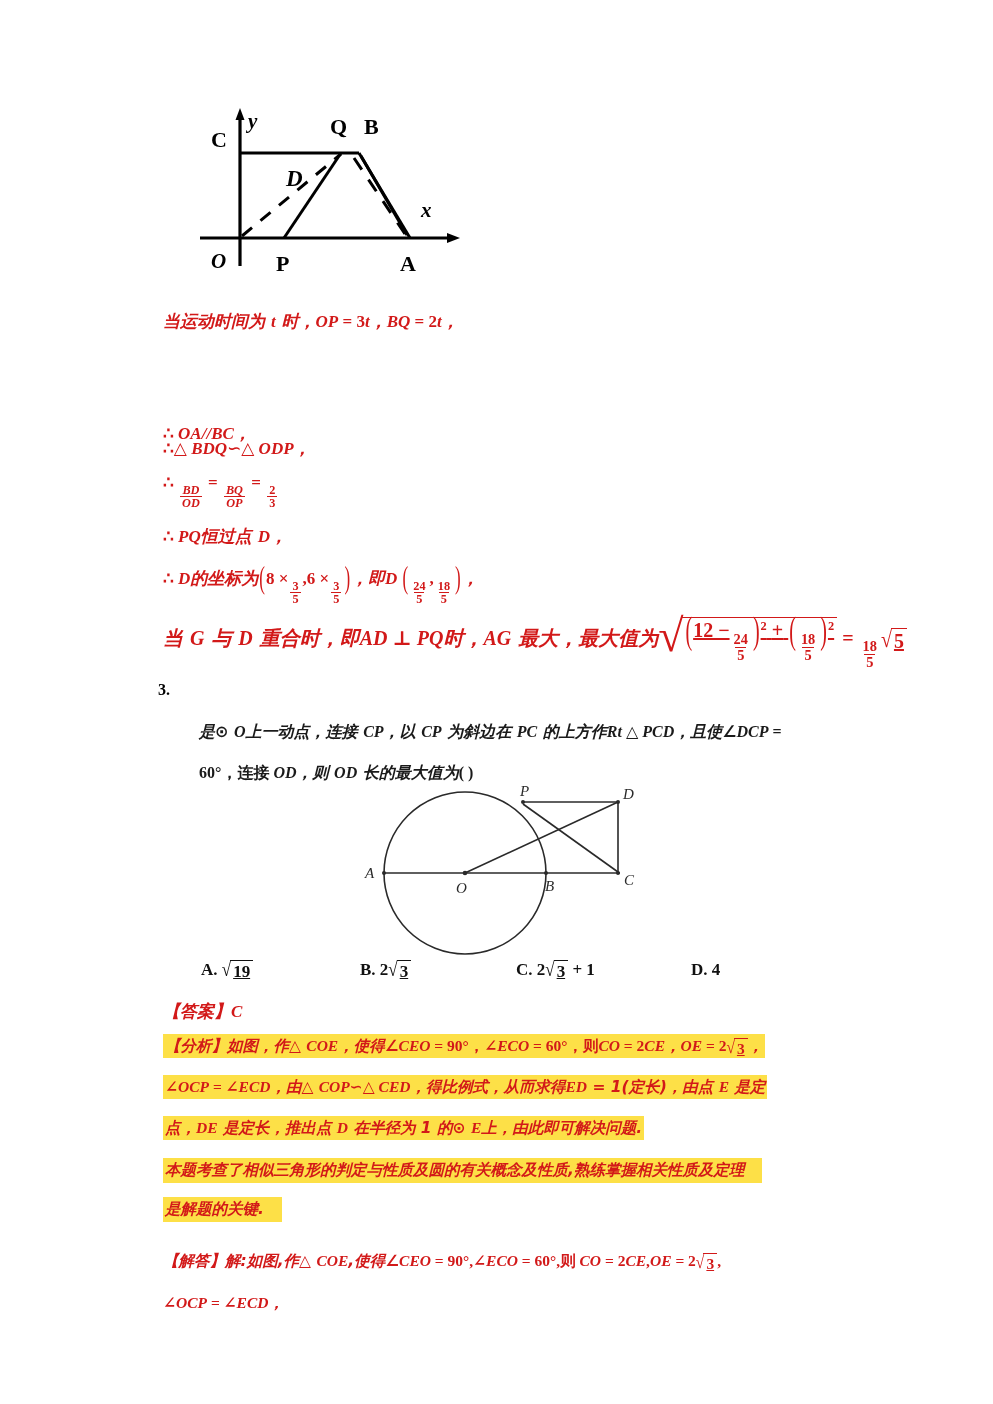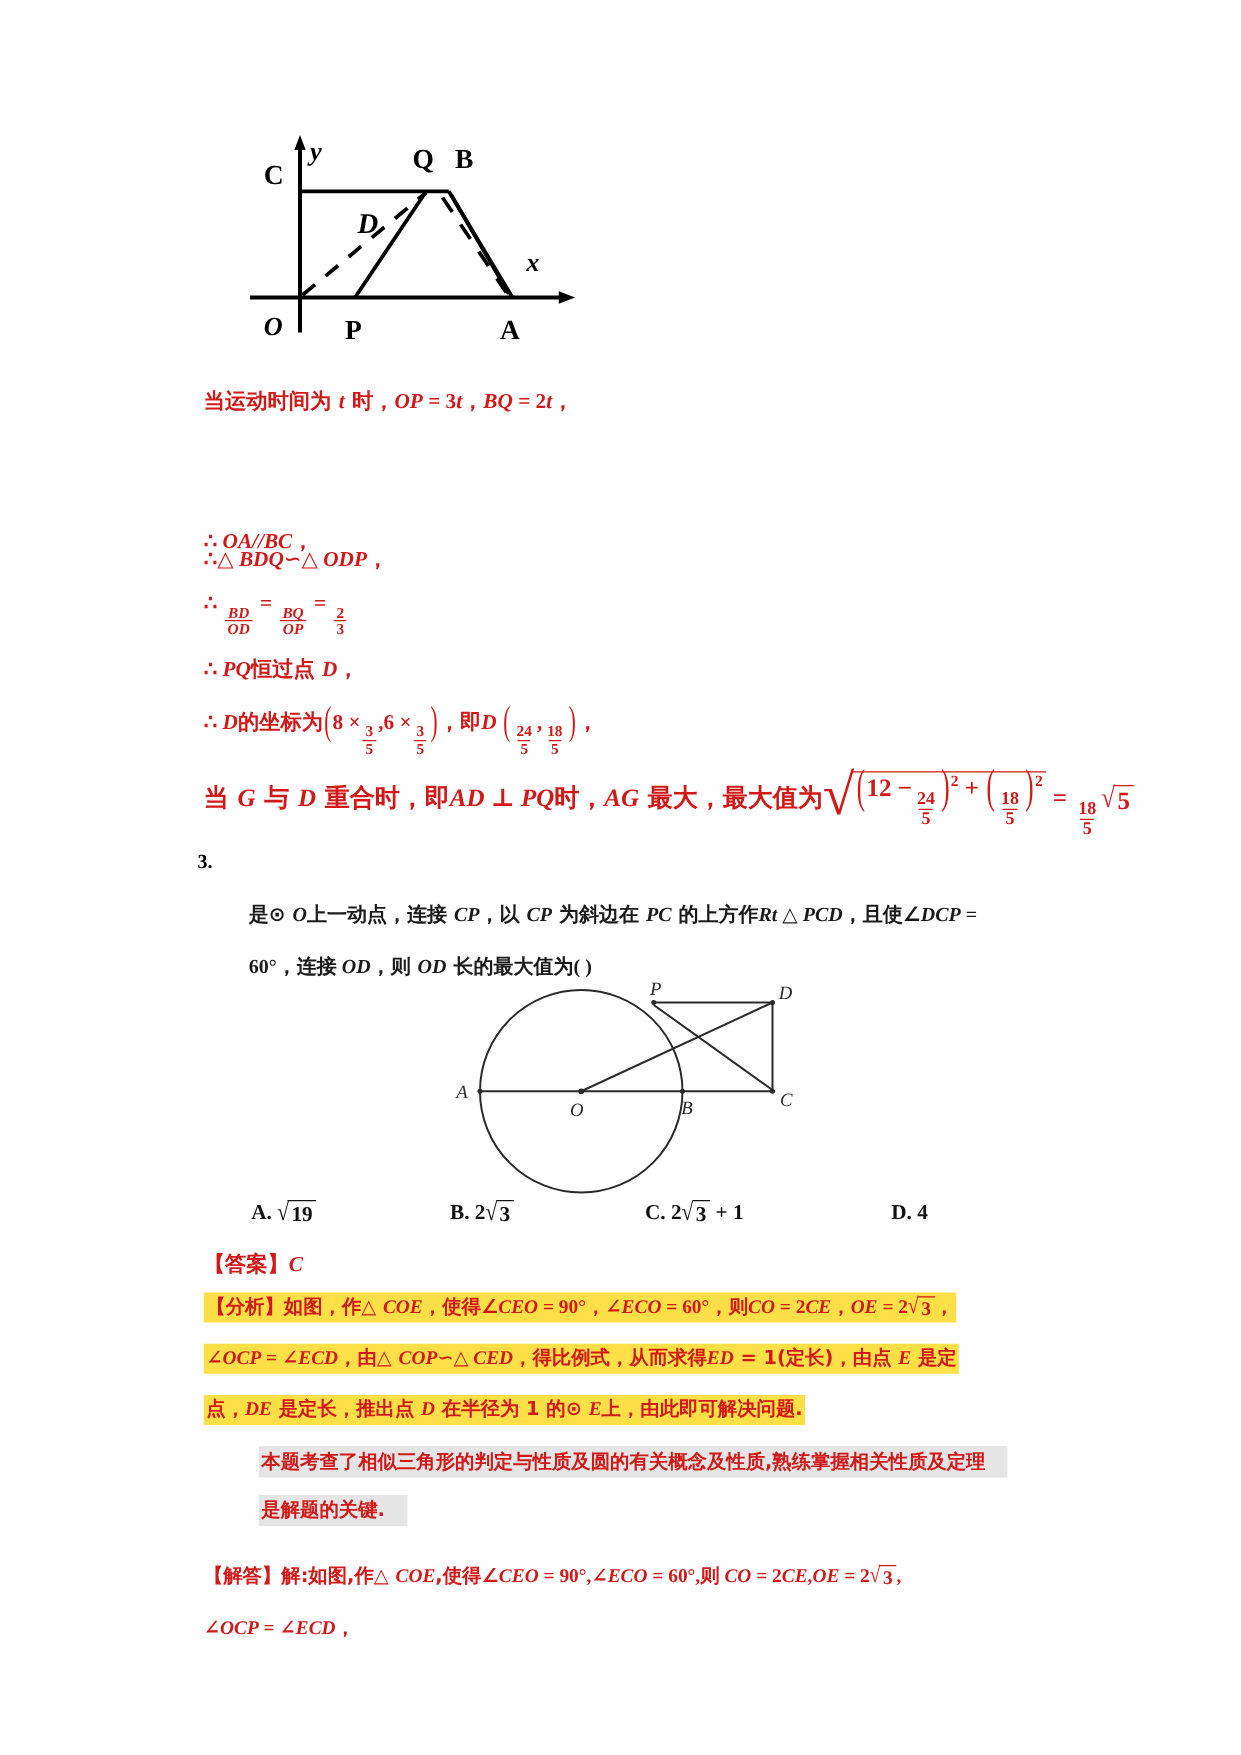--- a/index.html
+++ b/index.html
@@ -16,21 +16,21 @@
     overflow: hidden;
   }
   .page {
     position: absolute;
     left: 0; top: 0;
     width: 993px;
     height: 1404px;
   }
   .mi { font-style: italic; font-weight: bold; }          
   .mb { font-weight: bold; }                              
-  .cjk { font-family: "DejaVu Sans", "Liberation Sans", sans-serif; font-weight: bold; }
+  .cjk { font-family: "DejaVu Sans", "Liberation Sans", sans-serif; font-weight: bold; font-style: italic; }
 
   
   #fig1 { position: absolute; left: 178px; top: 96px; width: 300px; height: 180px; }
 
   
   .sol-line {
     position: absolute;
     left: 163px;
     color: #d21919;
     font-weight: bold;
@@ -57,20 +57,21 @@
   .sqrt { display: inline-flex; align-items: stretch; vertical-align: middle; }
   .sqrt > .radical {
     display: inline-block;
     font-size: 1em;
     transform: scaleY(1.15);
     margin-right: -1px;
   }
   .sqrt > .radicand {
     border-top: 1.4px solid currentColor;
     padding: 1px 3px 0 3px;
+    text-decoration: underline;
   }
   .bigsqrt { font-size: 1em; }
   .bigsqrt > .radical { font-size: 2.3em; line-height: 0.82; transform: none; margin-right: -2px; }
 
   .paren-big {
     display: inline-block;
     transform: scaleY(1.9);
     font-weight: normal;
     margin: 0 1px;
     vertical-align: 0.02em;
@@ -97,21 +98,21 @@
   .ans-line {
     position: absolute;
     left: 163px;
     color: #d21919;
     font-weight: bold;
     font-size: 15.5px;
     white-space: nowrap;
     line-height: 1.15;
   }
   .hl-magenta { background: #fde047; padding: 3px 2px 4px 2px; }
-  .hl-yellow  { background: #e5e5e5; padding: 3px 18px 4px 2px; margin-left: 44px; }
+  .hl-yellow  { background: #fde047; padding: 3px 18px 4px 2px; }
 </style>
 </head>
 <body>
 
 <div class="page">
 
   <svg id="fig1" viewBox="0 0 300 180">
 
     <line x1="62" y1="170" x2="62" y2="20" stroke="#000" stroke-width="3.2"></line>
     <polygon points="62,12 57.5,24 66.5,24" fill="#000"></polygon>
@@ -267,21 +268,21 @@
         <span class="radicand">3</span>
       </span>
   </div>
   <div class="opt" style="left:516px; top:960px;">
     <span>C.</span>
     <span>2</span><span class="sqrt">
         <span class="radical">√</span>
         <span class="radicand">3</span>
       </span><span> + 1</span>
   </div>
-  <div class="opt" style="left:713px; top:960px;text-align:right;">
+  <div class="opt" style="left:691px; top:960px;text-align:right;">
     <span>D.</span>
     <span>4</span>
   </div>
 
   <div class="ans-line" style="top:1002px; font-size:17px;">
     <span class="cjk">【答案】</span><span class="mi">C</span>
   </div>
 
   <div class="ans-line" style="top:1037px;">
     <span class="hl-magenta"><span class="cjk">【分析】</span><span class="cjk">如图，作△ </span><span class="mi">COE</span><span class="cjk">，使得∠</span><span class="mi">CEO</span><span class="mb"> = 90°，∠</span><span class="mi">ECO</span><span class="mb"> = 60°，则</span><span class="mi">CO</span><span class="mb"> = 2</span><span class="mi">CE</span><span class="cjk">，</span><span class="mi">OE</span><span class="mb"> = 2</span><span class="sqrt">

